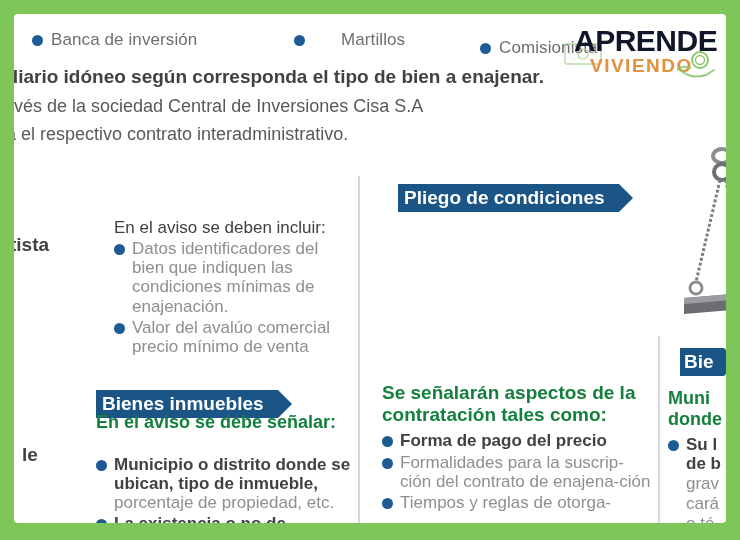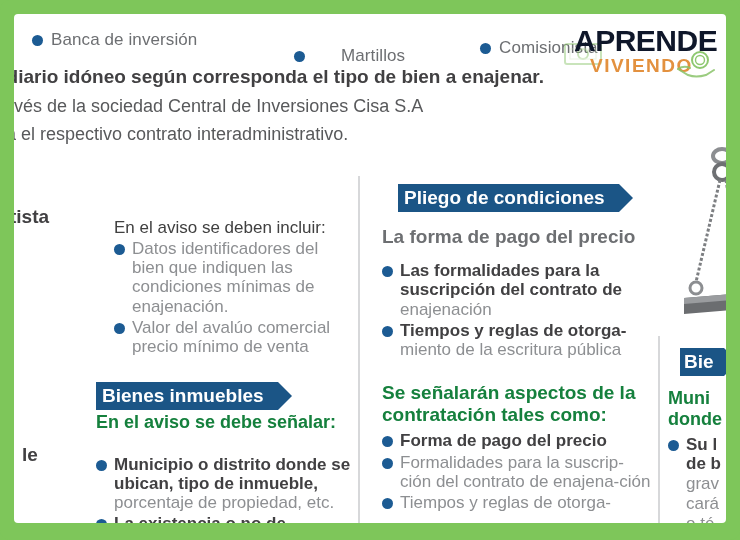--- a/index.html
+++ b/index.html
@@ -44,21 +44,21 @@
     color: #6d6f72;
     letter-spacing: 0.1px;
   }
   .dotD {
     width: 11px; height: 11px;
     border-radius: 50%;
     background: #1c5b93;
     flex: 0 0 auto;
   }
   #ti0 { left: 18px; top: 0; }
-  #ti1 { left: 280px; top: 16px; gap: 36px; }
+  #ti1 { left: 280px; top: 0; gap: 36px; }
   #ti2 { left: 466px; top: 8px; }
 
   
   #intro { position: absolute; left: 0px; top: 52px; width: 712px; }
   .iline {
     position: absolute;
     white-space: nowrap;
     color: #58595b;
   }
   #il0 { left: -18px; top: 0px;  font-size: 19px; font-weight: bold; color: #414042; }
@@ -182,23 +182,23 @@
     position: absolute;
     left: 0; top: 5px;
     width: 11px; height: 11px;
     border-radius: 50%;
     background: #1c5b93;
   }
   .t-bold   { font-size: 17px; font-weight: bold; color: #414042; }
   .t-grey   { font-size: 17px; color: #8d8f92; }
 
   
-  #a-lbl1 { left: -4px;  top: 32px; }
+  #a-lbl1 { left: -4px;  top: 60px; }
   #a-block1 { position: absolute; left: 100px; top: 44px; width: 240px; }
-  #a-banner1 { position: absolute; left: 82px; top: 208px; text-decoration: underline; }
+  #a-banner1 { position: absolute; left: 82px; top: 216px; text-decoration: underline; }
   #a-lbl2 { left: 8px; top: 270px; }
   #a-block2 { position: absolute; left: 82px; top: 238px; width: 262px; }
 
   
   #b-banner1 { position: absolute; left: 38px; top: 10px; }
   #b-block1  { position: absolute; left: 22px; top: 52px; width: 272px; }
   #b-block2  { position: absolute; left: 22px; top: 208px; width: 272px; }
 
   
   #c-banner1 { position: absolute; left: 20px; top: 12px; }
@@ -303,33 +303,20 @@
         </ul>
       </div>
     </div>
 
     <div class="col" id="colB">
 
       <div id="b-banner1">
         <span class="banner">Pliego de condiciones</span>
       </div>
 
-      <div id="b-block1">
-        <div class="head-grey">La forma de pago del precio</div>
-        <ul class="blist" style="margin-top:14px;">
-          <li>
-            <span class="t-bold">Las formalidades para la suscripción del contrato de</span>
-            <span class="t-grey">enajenación</span>
-          </li>
-          <li>
-            <span class="t-bold">Tiempos y reglas de otorga-</span>
-            <span class="t-grey">miento de la escritura pública</span>
-          </li>
-        </ul>
-      </div>
 
       <div id="b-block2">
         <div class="head-dark" style="font-size:19px;">Se señalarán aspectos de la contratación tales como:</div>
         <ul class="blist" style="margin-top:6px;">
           <li>
             <span class="t-bold">Forma de pago del precio</span>
           </li>
           <li>
             <span class="t-grey">Formalidades para la suscrip-ción del contrato de enajena-ción</span>
           </li>

